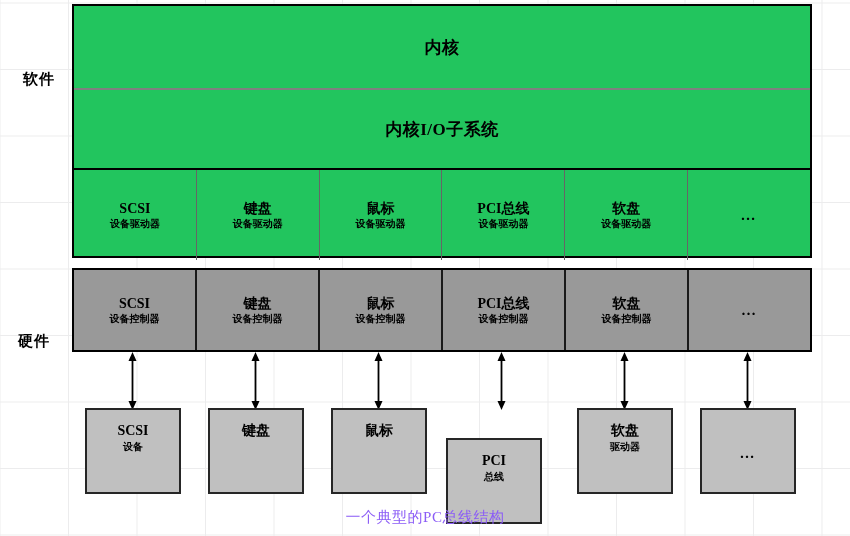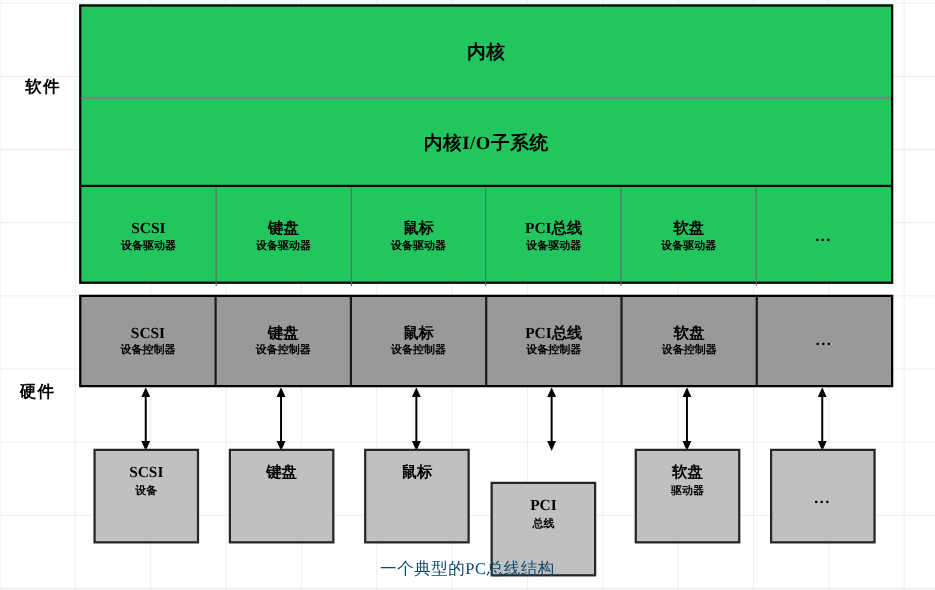--- a/index.html
+++ b/index.html
@@ -25,21 +25,21 @@
   
   .side-label{
     position:absolute;
     font-weight:bold;
     font-size:15px;
     color:#000;
     letter-spacing:1px;
     white-space:nowrap;
   }
   #label-software{left:23px;top:70px;}
-  #label-hardware{left:18px;top:347px;}
+  #label-hardware{left:18px;top:332px;}
 
   
   #software-block{
     position:absolute;left:72px;top:4px;width:740px;height:254px;
     border:2px solid #000;
     background:#22c55e;
     box-sizing:border-box;
   }
   .sw-row{
     position:relative;width:100%;box-sizing:border-box;
@@ -113,21 +113,21 @@
     position:absolute;
     top:352px;
     width:11px;height:58px;
   }
 
   
   #caption{
     position:absolute;left:0;top:508px;width:850px;
     text-align:center;
     font-size:15px;
-    color:#0c4a6e;
+    color:#8b5cf6;
     letter-spacing:.5px;
   }
 </style>
 </head>
 <body>
 
 <div id="grid-bg"></div>
 
 <div id="stage">
 

